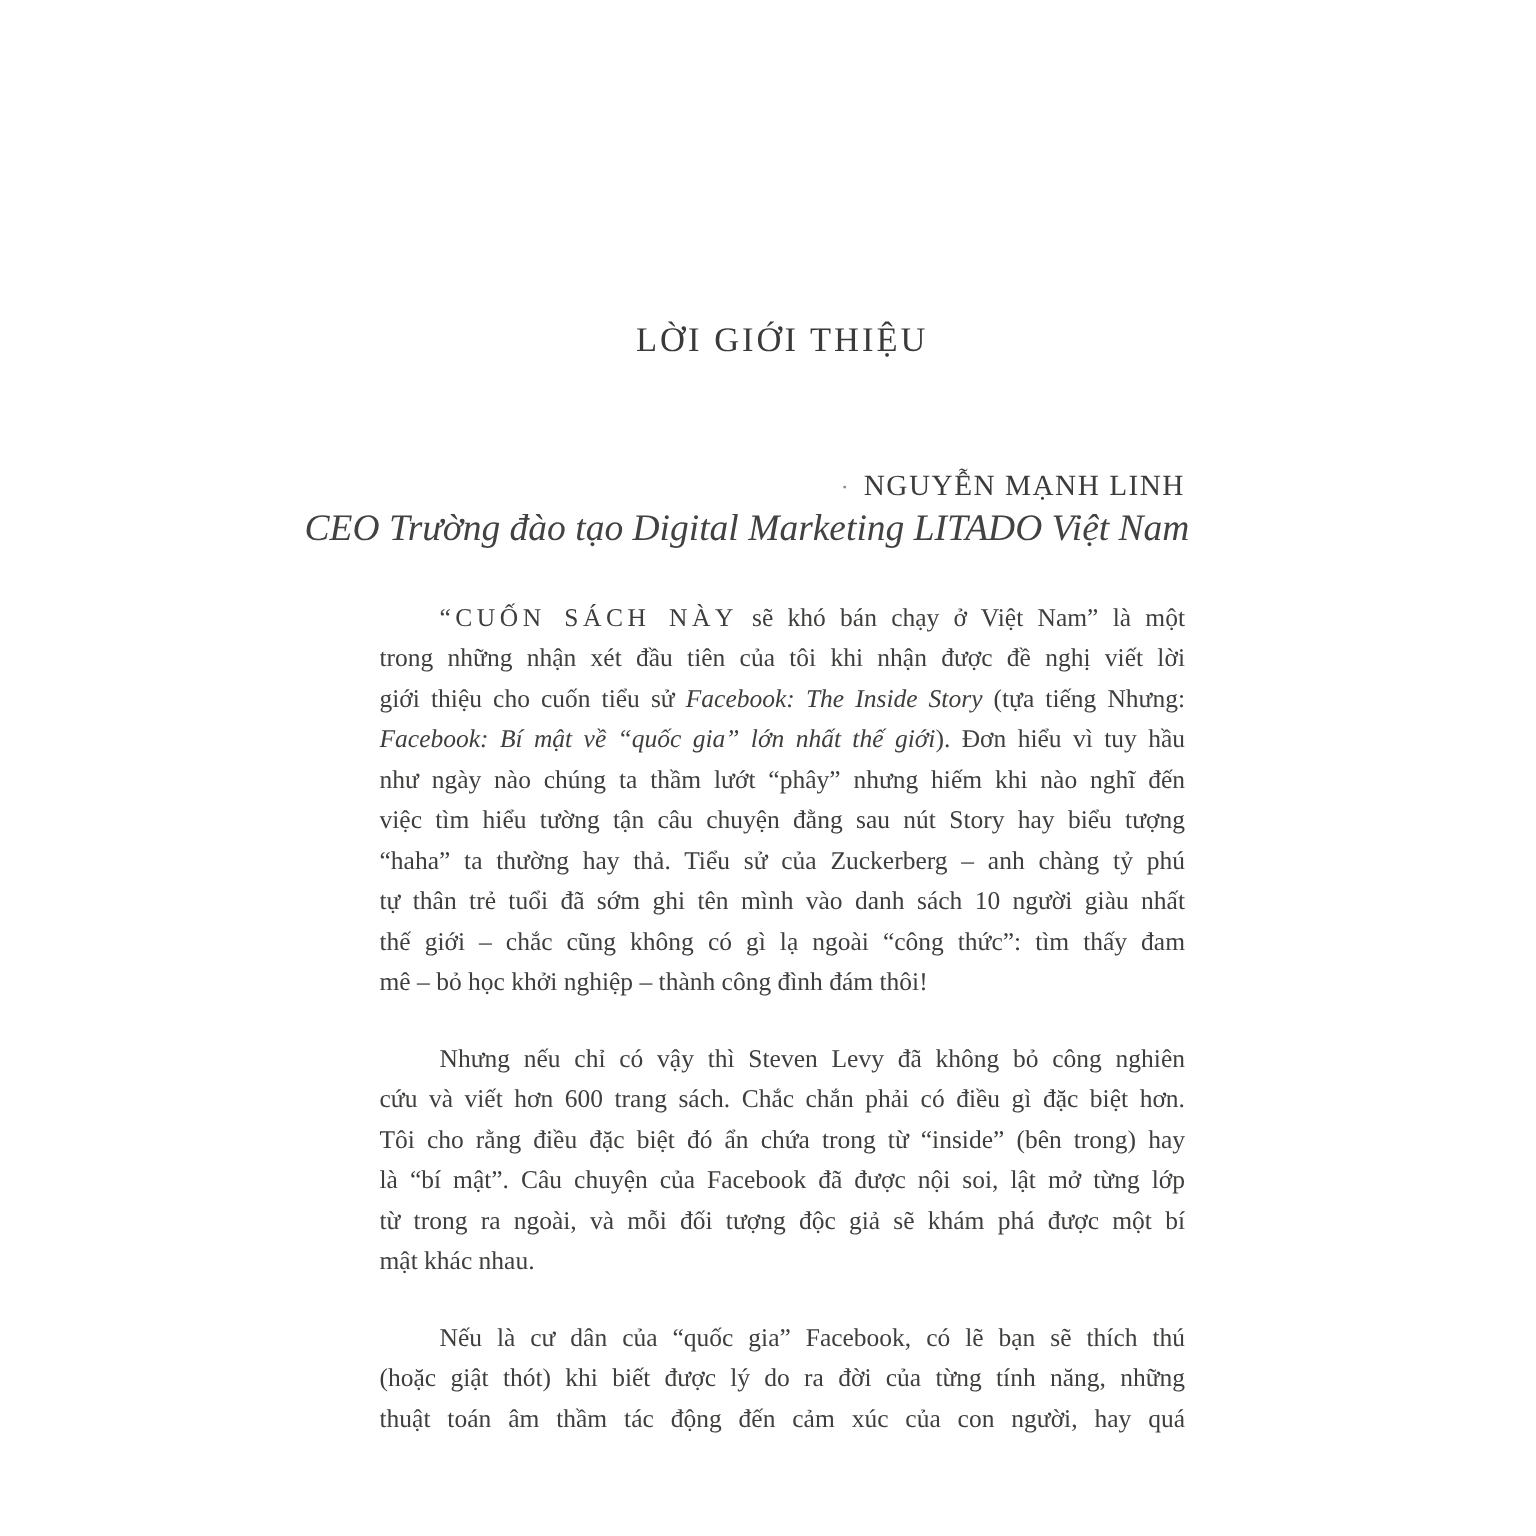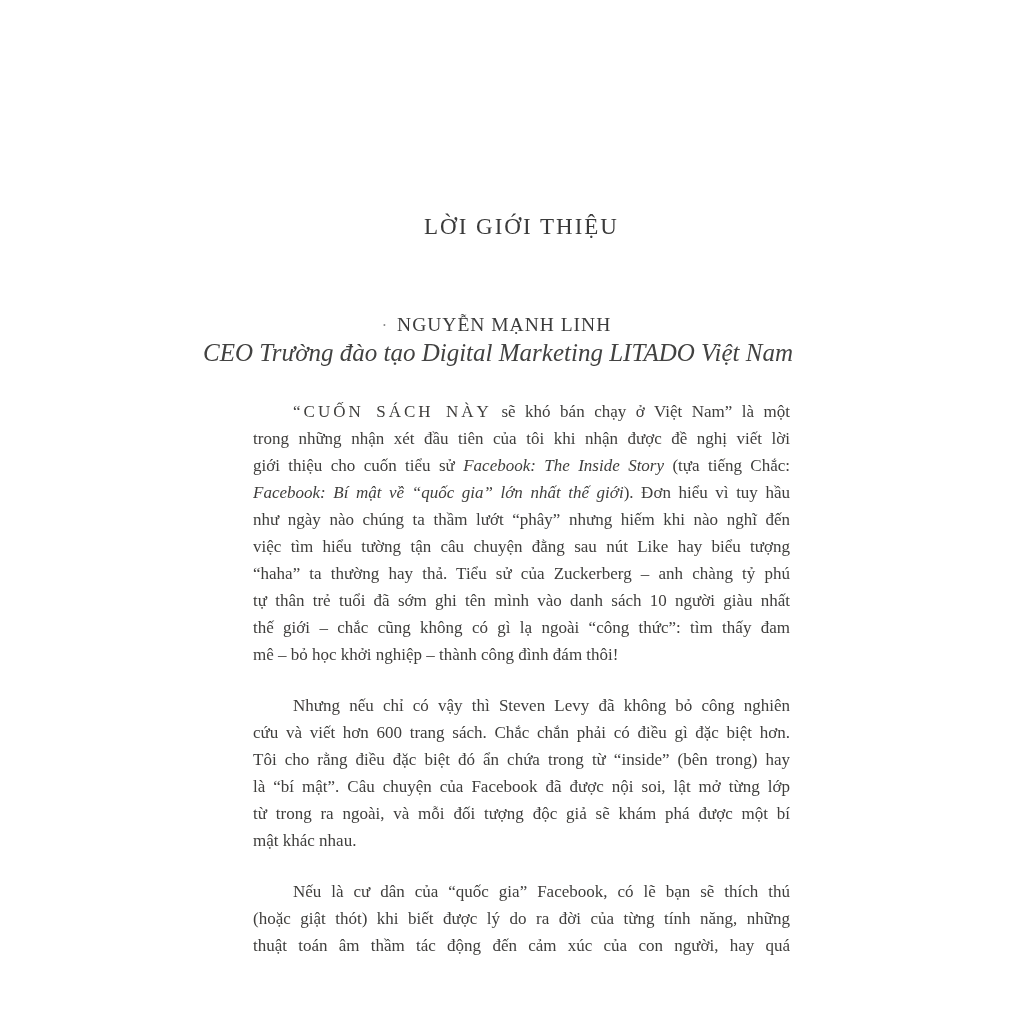--- a/index.html
+++ b/index.html
@@ -25,21 +25,21 @@
     font-size: 23px;
     letter-spacing: 2px;
     color: #3a3a3a;
     white-space: nowrap;
   }
   .byline {
     position: absolute;
     top: 312px;
     left: 203px;
     width: 587px;
-    text-align: center;
+    text-align: right;
   }
   .byline-name {
     font-size: 19.5px;
     letter-spacing: 1px;
     line-height: 25px;
     color: #3c3c3c;
     white-space: nowrap;
   }
   .byline-dot {
     color: #8a8a8a;
@@ -90,24 +90,24 @@
     <div class="byline-name">
       <span class="byline-dot">·</span><span>NGUYỄN MẠNH LINH</span>
     </div>
     <div class="byline-role">CEO Trường đào tạo Digital Marketing LITADO Việt Nam</div>
   </div>
 
   <div class="body-text">
       <div class="para">
         <div class="line indent"><span class="spaced">“CUỐN SÁCH NÀY</span><span> sẽ khó bán chạy ở Việt Nam” là một</span></div>
         <div class="line"><span>trong những nhận xét đầu tiên của tôi khi nhận được đề nghị viết lời</span></div>
-        <div class="line"><span>giới thiệu cho cuốn tiểu sử </span><span class="italic">Facebook: The Inside Story</span><span> (tựa tiếng Chắc:</span></div>
+        <div class="line"><span>giới thiệu cho cuốn tiểu sử </span><span class="italic">Facebook: The Inside Story</span><span> (tựa tiếng Nhưng:</span></div>
         <div class="line"><span class="italic">Facebook: Bí mật về “quốc gia” lớn nhất thế giới</span><span>). Đơn hiểu vì tuy hầu</span></div>
         <div class="line"><span>như ngày nào chúng ta thầm lướt “phây” nhưng hiếm khi nào nghĩ đến</span></div>
-        <div class="line"><span>việc tìm hiểu tường tận câu chuyện đằng sau nút Like hay biểu tượng</span></div>
+        <div class="line"><span>việc tìm hiểu tường tận câu chuyện đằng sau nút Story hay biểu tượng</span></div>
         <div class="line"><span>“haha” ta thường hay thả. Tiểu sử của Zuckerberg – anh chàng tỷ phú</span></div>
         <div class="line"><span>tự thân trẻ tuổi đã sớm ghi tên mình vào danh sách 10 người giàu nhất</span></div>
         <div class="line"><span>thế giới – chắc cũng không có gì lạ ngoài “công thức”: tìm thấy đam</span></div>
         <div class="line last"><span>mê – bỏ học khởi nghiệp – thành công đình đám thôi!</span></div>
       </div>
       <div class="para">
         <div class="line indent"><span>Nhưng nếu chỉ có vậy thì Steven Levy đã không bỏ công nghiên</span></div>
         <div class="line"><span>cứu và viết hơn 600 trang sách. Chắc chắn phải có điều gì đặc biệt hơn.</span></div>
         <div class="line"><span>Tôi cho rằng điều đặc biệt đó ẩn chứa trong từ “inside” (bên trong) hay</span></div>
         <div class="line"><span>là “bí mật”. Câu chuyện của Facebook đã được nội soi, lật mở từng lớp</span></div>

